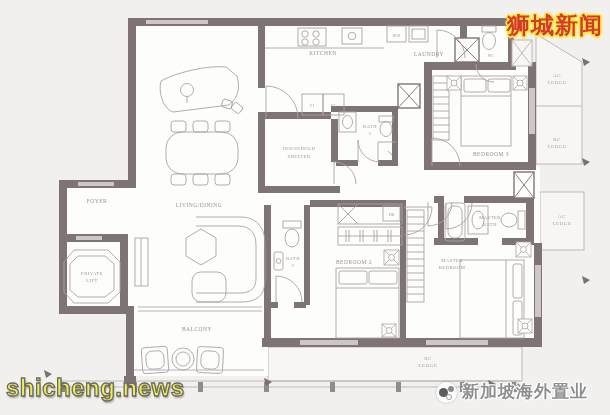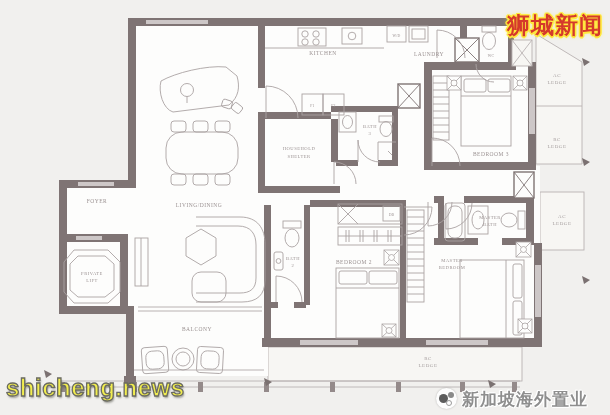--- a/index.html
+++ b/index.html
@@ -23,21 +23,21 @@
     text-shadow:1.5px 0 #ffe93d,-1.5px 0 #ffe93d,0 1.5px #ffe93d,0 -1.5px #ffe93d,
                 1px 1px #ffe93d,-1px -1px #ffe93d,1px -1px #ffe93d,-1px 1px #ffe93d,
                 0 0 4px #ffe93d;
   }
   .wm-bottomleft{
     left:6px;top:374px;font-size:24px;font-weight:bold;letter-spacing:.5px;
     color:#f2ee4e;-webkit-text-stroke:1.3px #6b6b60;
     text-shadow:1px 2px 2px rgba(90,90,80,.55);
   }
   .wm-bottomright{
-    right:22px;top:388px;display:flex;align-items:flex-start;gap:5px;
+    right:22px;top:380px;display:flex;align-items:flex-end;gap:5px;
   }
   .wm-bottomright .txt{
     font-size:17px;font-weight:bold;letter-spacing:1px;color:#8e8e8e;
     text-shadow:1px 0 #fff,-1px 0 #fff,0 1px #fff,0 -1px #fff,1px 1px #fff,-1px -1px #fff;
   }
   .logo{
     width:21px;height:21px;border-radius:50%;background:#fdfdfd;
     box-shadow:0 0 2px rgba(0,0,0,.25);position:relative;flex:0 0 auto;
   }
   .logo i{position:absolute;border-radius:50%;}

